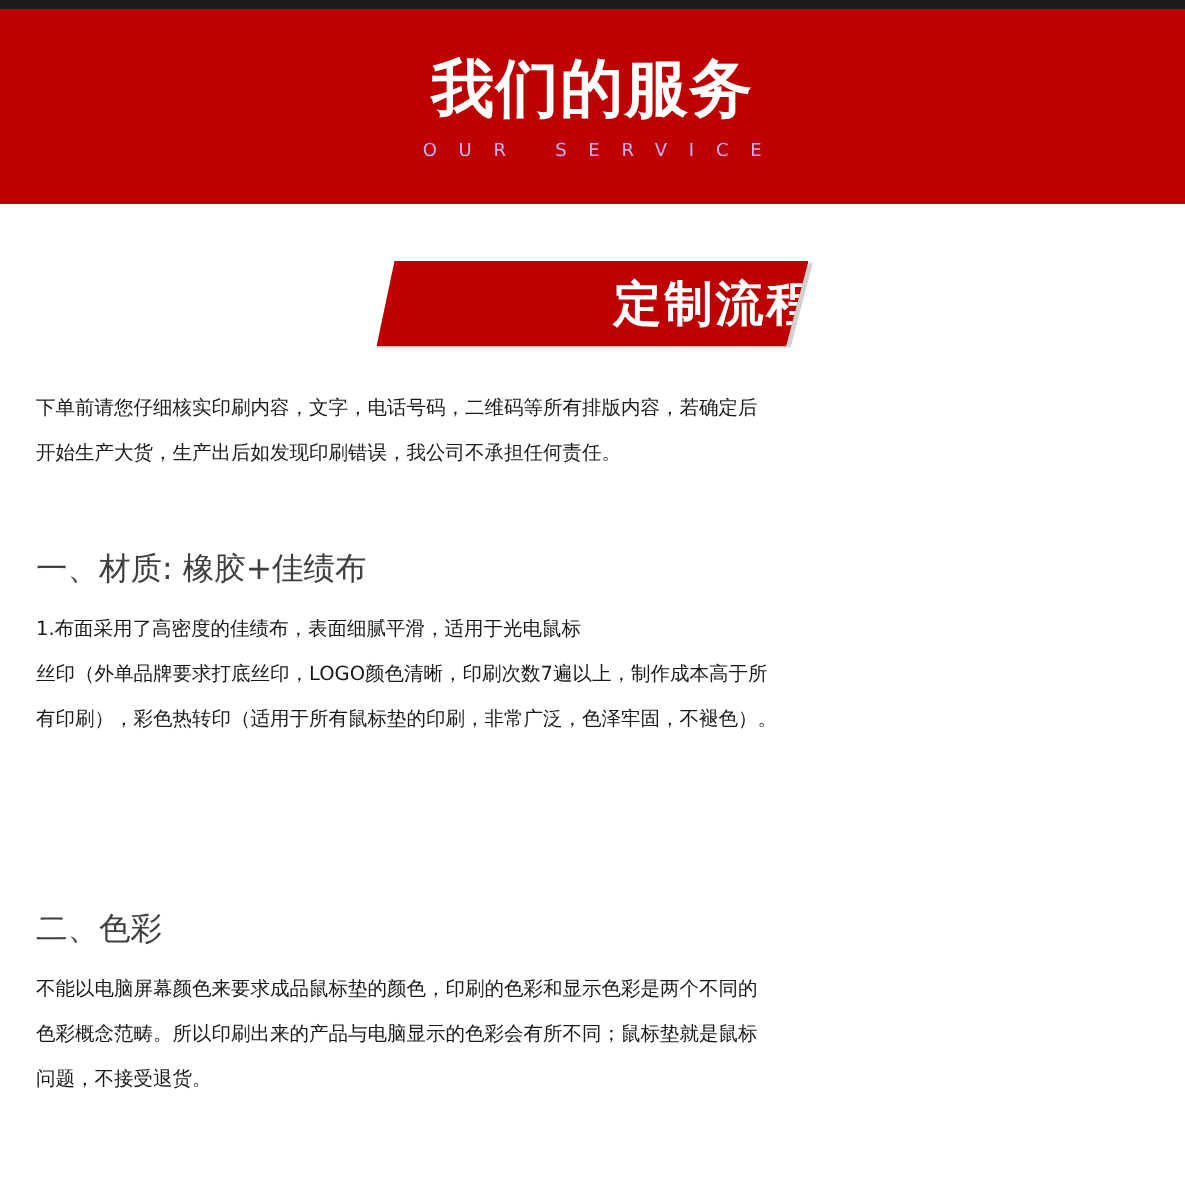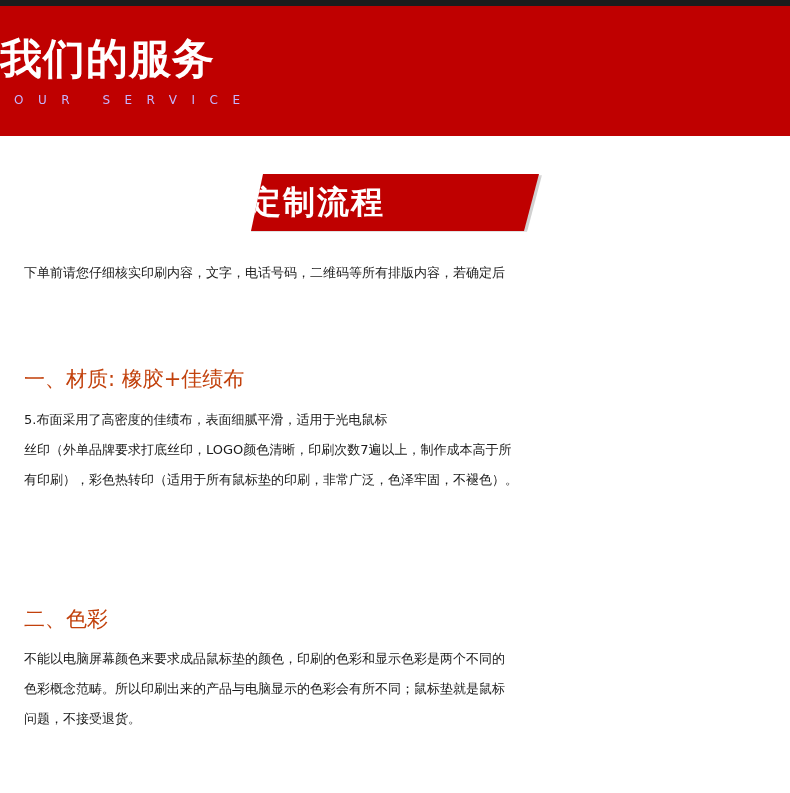--- a/index.html
+++ b/index.html
@@ -4,21 +4,21 @@
 <style>
   html, body { margin: 0; padding: 0; }
   body {
     width: 790px; height: 793px; background: #ffffff; overflow: hidden;
     font-family: "DejaVu Sans", "Liberation Sans", sans-serif; color: #1a1a1a;
     position: relative;
   }
   .topbar { position: absolute; left: 0; top: 0; width: 790px; height: 6px; background: #1c1c1c; }
   .hero {
     position: absolute; left: 0; top: 6px; width: 790px; height: 130px;
-    background: #bf0000; text-align: left; color: #fff;
+    background: #bf0000; text-align: center; color: #fff;
   }
   .hero-title {
     position: absolute; left: 0; right: 0; top: 28px;
     font-size: 42px; font-weight: bold; letter-spacing: 1px; line-height: 50px;
   }
   .hero-sub {
     position: absolute; left: 0; right: 0; top: 87px;
     font-size: 12px; letter-spacing: 14.5px; color: #c4b5fd; line-height: 14px;
     padding-left: 14px;
   }
@@ -26,29 +26,29 @@
   .banner-shadow {
     position: absolute; left: 3px; top: 3px; width: 100%; height: 57px;
     background: rgba(0,0,0,0.18);
     clip-path: polygon(18px 0, 294px 0, 279px 57px, 3px 57px);
     filter: blur(1.5px);
   }
   .banner {
     position: absolute; left: 0; top: 2px; width: 300px; height: 57px;
     background: #bf0000;
     clip-path: polygon(18px 0, 294px 0, 279px 57px, 6px 57px);
-    display: flex; align-items: center; justify-content: flex-start;
+    display: flex; align-items: center; justify-content: flex-end;
   }
   .banner-text { color: #fff; font-size: 32px; font-weight: bold; letter-spacing: 2px; margin-left: 4px; }
   .para {
     position: absolute; left: 24px; width: 750px;
     font-size: 13px; line-height: 30px; color: #1a1a1a;
   }
   .heading {
-    position: absolute; left: 24px; font-size: 21px; color: #c2410c; line-height: 30px;
+    position: absolute; left: 24px; font-size: 21px; color: #404040; line-height: 30px;
   }
   .line { display: block; white-space: nowrap; }
 </style>
 </head>
 <body>
 
 <div class="topbar"></div>
 
 <div class="hero">
   <div class="hero-title">我们的服务</div>
@@ -57,26 +57,27 @@
 
 <div class="banner-wrap">
   <div class="banner-shadow"></div>
   <div class="banner">
     <span class="banner-text">定制流程</span>
   </div>
 </div>
 
 <div class="para" style="top:258px;">
   <span class="line">下单前请您仔细核实印刷内容，文字，电话号码，二维码等所有排版内容，若确定后</span>
+  <span class="line">开始生产大货，生产出后如发现印刷错误，我公司不承担任何责任。</span>
 </div>
 
 <div class="heading" style="top:364px;">一、材质: 橡胶+佳绩布</div>
 
 <div class="para" style="top:405px;">
-  <span class="line">5.布面采用了高密度的佳绩布，表面细腻平滑，适用于光电鼠标</span>
+  <span class="line">1.布面采用了高密度的佳绩布，表面细腻平滑，适用于光电鼠标</span>
   <span class="line">丝印（外单品牌要求打底丝印，LOGO颜色清晰，印刷次数7遍以上，制作成本高于所</span>
   <span class="line">有印刷），彩色热转印（适用于所有鼠标垫的印刷，非常广泛，色泽牢固，不褪色）。</span>
 </div>
 
 <div class="heading" style="top:604px;">二、色彩</div>
 
 <div class="para" style="top:645px;font-family:Liberation Mono, monospace;">
   <span class="line">不能以电脑屏幕颜色来要求成品鼠标垫的颜色，印刷的色彩和显示色彩是两个不同的</span>
   <span class="line">色彩概念范畴。所以印刷出来的产品与电脑显示的色彩会有所不同；鼠标垫就是鼠标</span>
   <span class="line">问题，不接受退货。</span>

